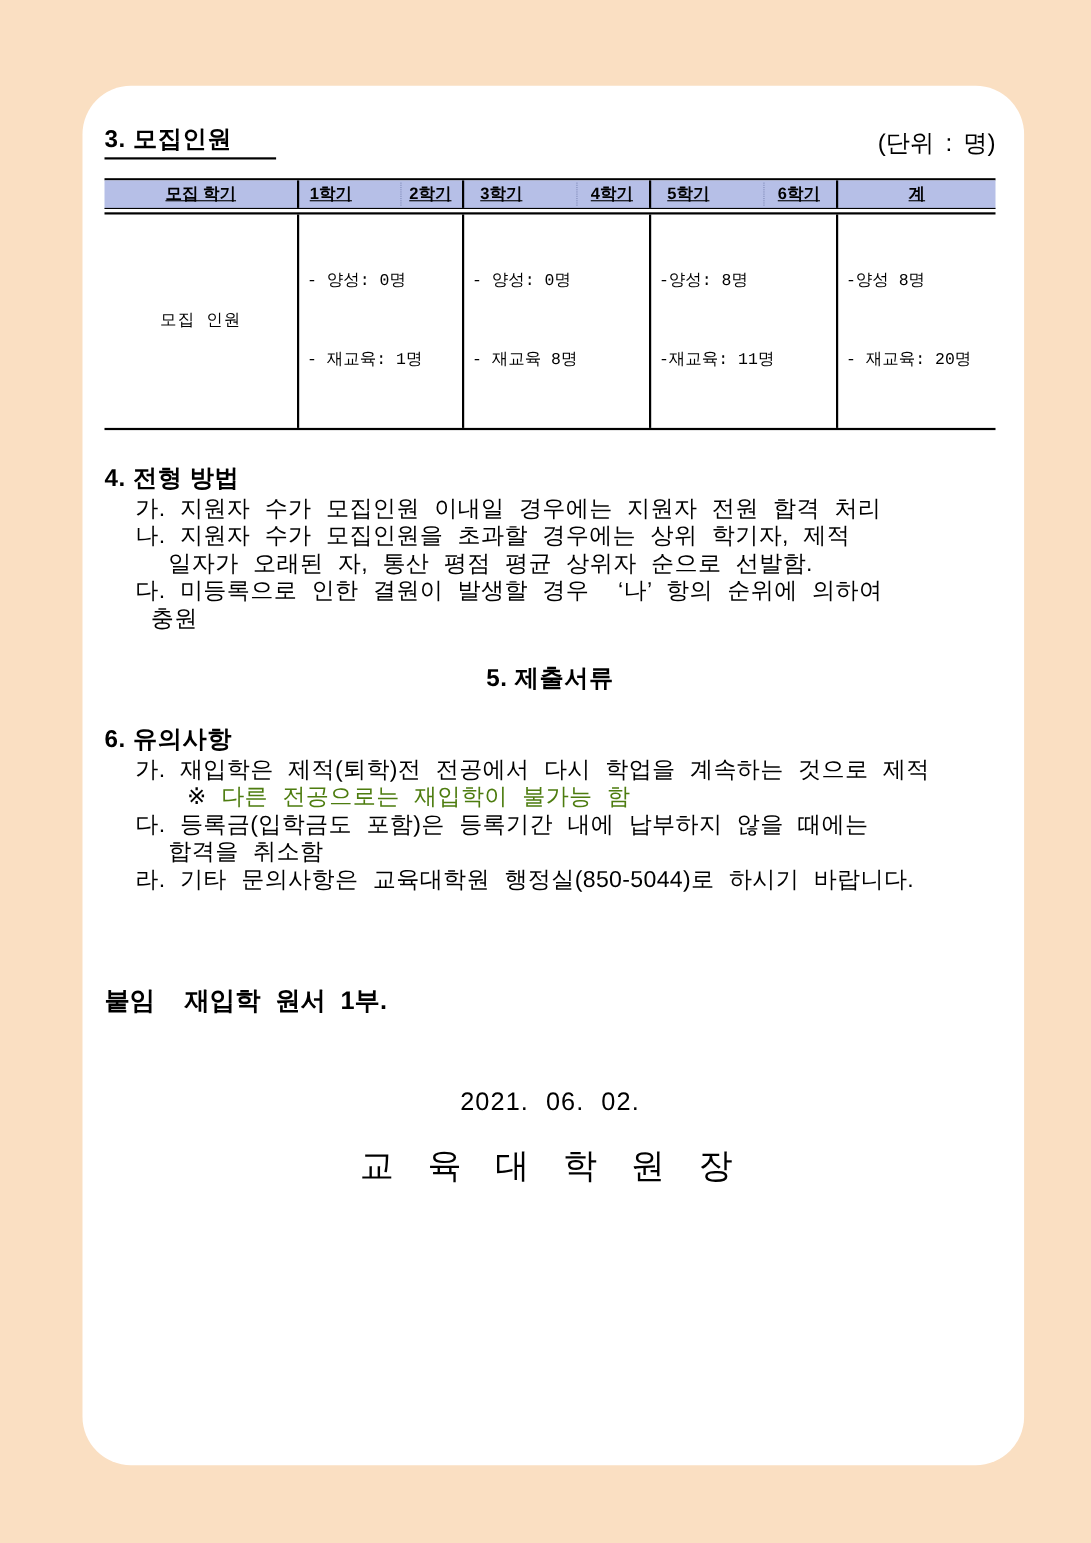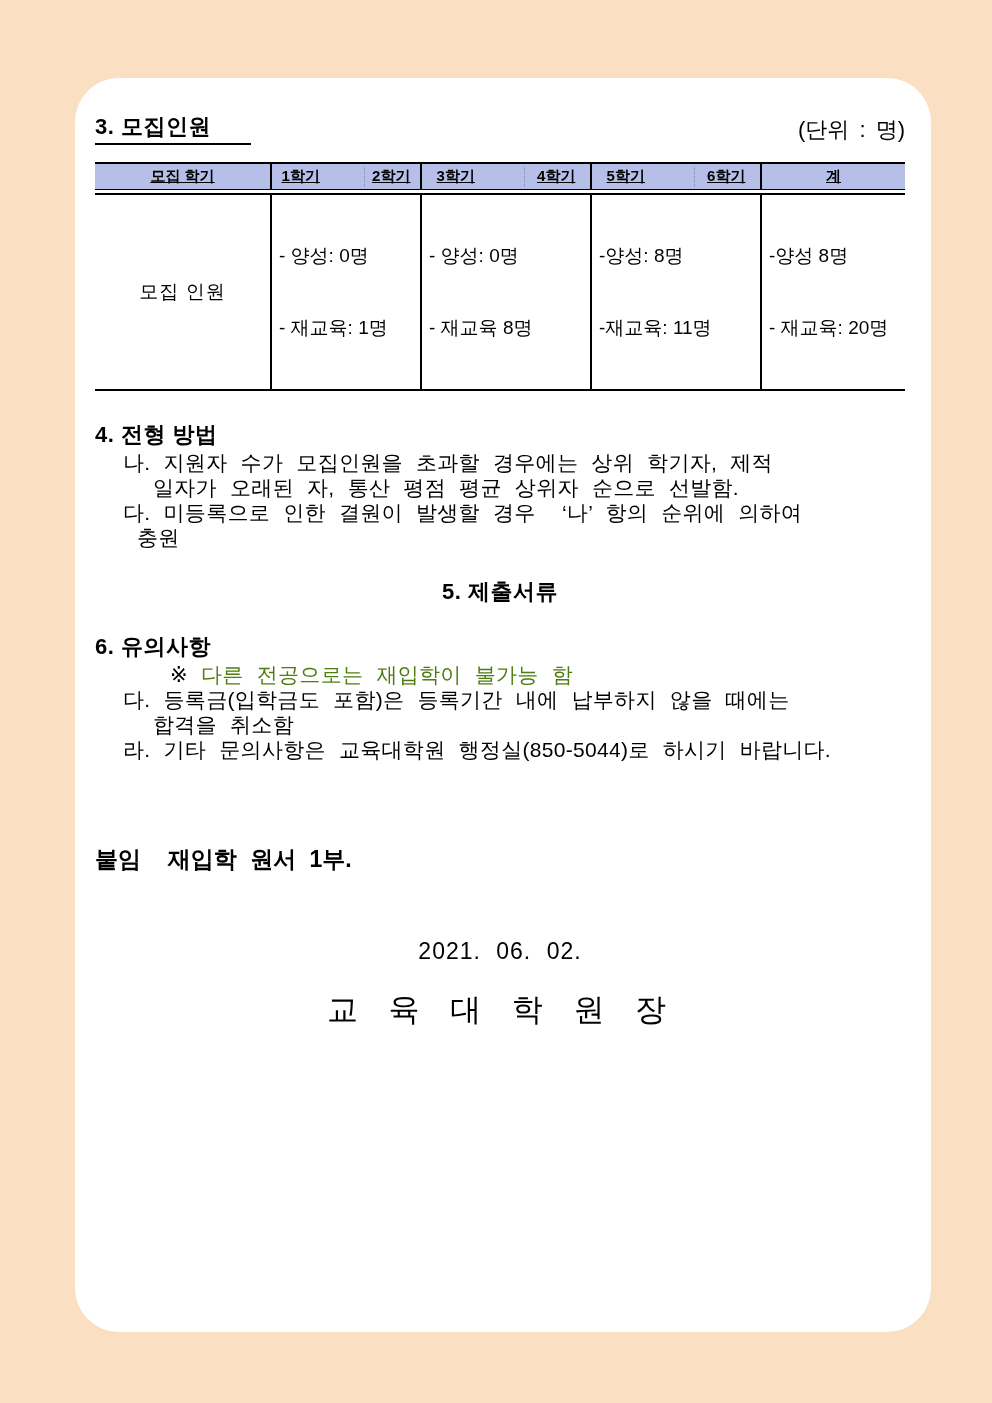--- a/index.html
+++ b/index.html
@@ -63,24 +63,25 @@
   .hcell + .hcell { border-left:2px solid #000; }
   .hcell .hlabel { text-decoration:underline; white-space:pre; }
   .hgroup { padding:2px;gap:36px; }
   .hgroup .half {
     flex:1; height:100%;
     display:flex; align-items:center; justify-content:center;
   }
   .hgroup .half + .half { border-left:1px dotted #7f89b8; }
   .tbody { display:flex; }
   .bcell {
-    font-size:19px;
+    font-size:15px;
     line-height:24px;
     padding:1px 4px 1px 7px;
     white-space:pre;
+    font-family:Liberation Mono, monospace;
   }
   .bcell + .bcell { border-left:2px solid #000; }
   .bcell.label {
     display:flex; align-items:center; justify-content:center;
     padding:0; letter-spacing:1px;
   }
   .c1{width:175px;} .c2{width:150px;} .c3{width:170px;} .c4{width:170px;} .c5{width:145px;}
   .hdr-bg { background:#b6bfe7; }
   
   .section { margin-top:0; }
@@ -188,32 +189,34 @@
         </div>
         <div class="bcell c5">
           <div>-양성 8명</div>
           <div>- 재교육: 20명</div>
         </div>
       </div>
     </div>
 
     <div class="section s4">
       <div class="sec-title">4. 전형 방법</div>
+      <div class="bodyline ind-1">가. 지원자 수가 모집인원 이내일 경우에는 지원자 전원 합격 처리</div>
       <div class="bodyline ind-1">나. 지원자 수가 모집인원을 초과할 경우에는 상위 학기자, 제적</div>
       <div class="bodyline ind-2">일자가 오래된 자, 통산 평점 평균 상위자 순으로 선발함.</div>
       <div class="bodyline ind-1">다. 미등록으로 인한 결원이 발생할 경우  ‘나’ 항의 순위에 의하여</div>
       <div class="bodyline ind-2b">충원</div>
     </div>
 
     <div class="section s5">
       <div class="sec-title">5. 제출서류</div>
     </div>
 
     <div class="section s6">
       <div class="sec-title">6. 유의사항</div>
+      <div class="bodyline ind-1">가. 재입학은 제적(퇴학)전 전공에서 다시 학업을 계속하는 것으로 제적</div>
       <div class="bodyline ind-3"><span class="note-marker">※ </span><span class="red">다른 전공으로는 재입학이 불가능 함</span></div>
       <div class="bodyline ind-1">다. 등록금(입학금도 포함)은 등록기간 내에 납부하지 않을 때에는</div>
       <div class="bodyline ind-2">합격을 취소함</div>
       <div class="bodyline ind-1">라. 기타 문의사항은 교육대학원 행정실(850-5044)로 하시기 바랍니다.</div>
     </div>
 
     <div class="attachment">붙임  재입학 원서 1부.</div>
     <div class="date-line">2021. 06. 02.</div>
     <div class="signature">교 육 대 학 원 장</div>
 

